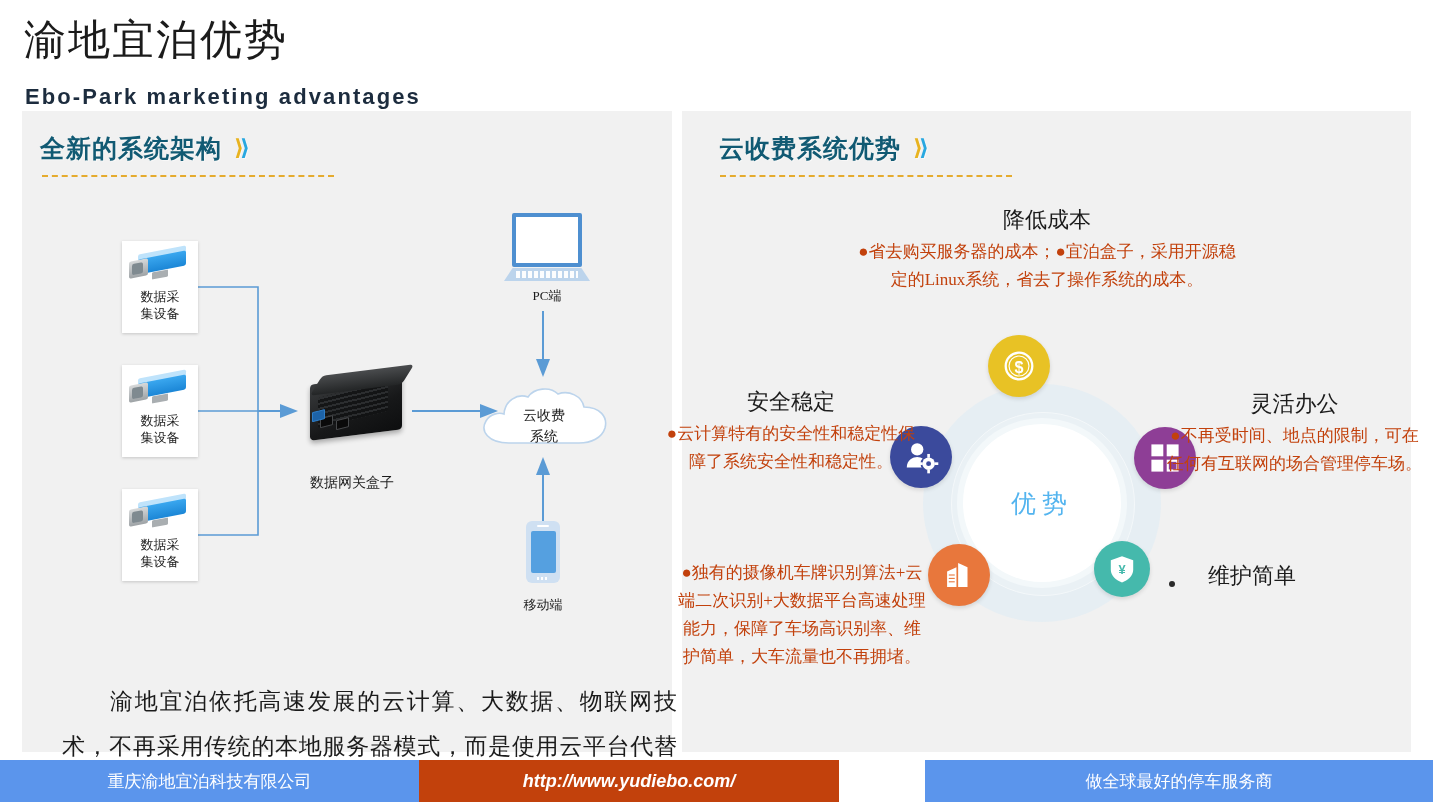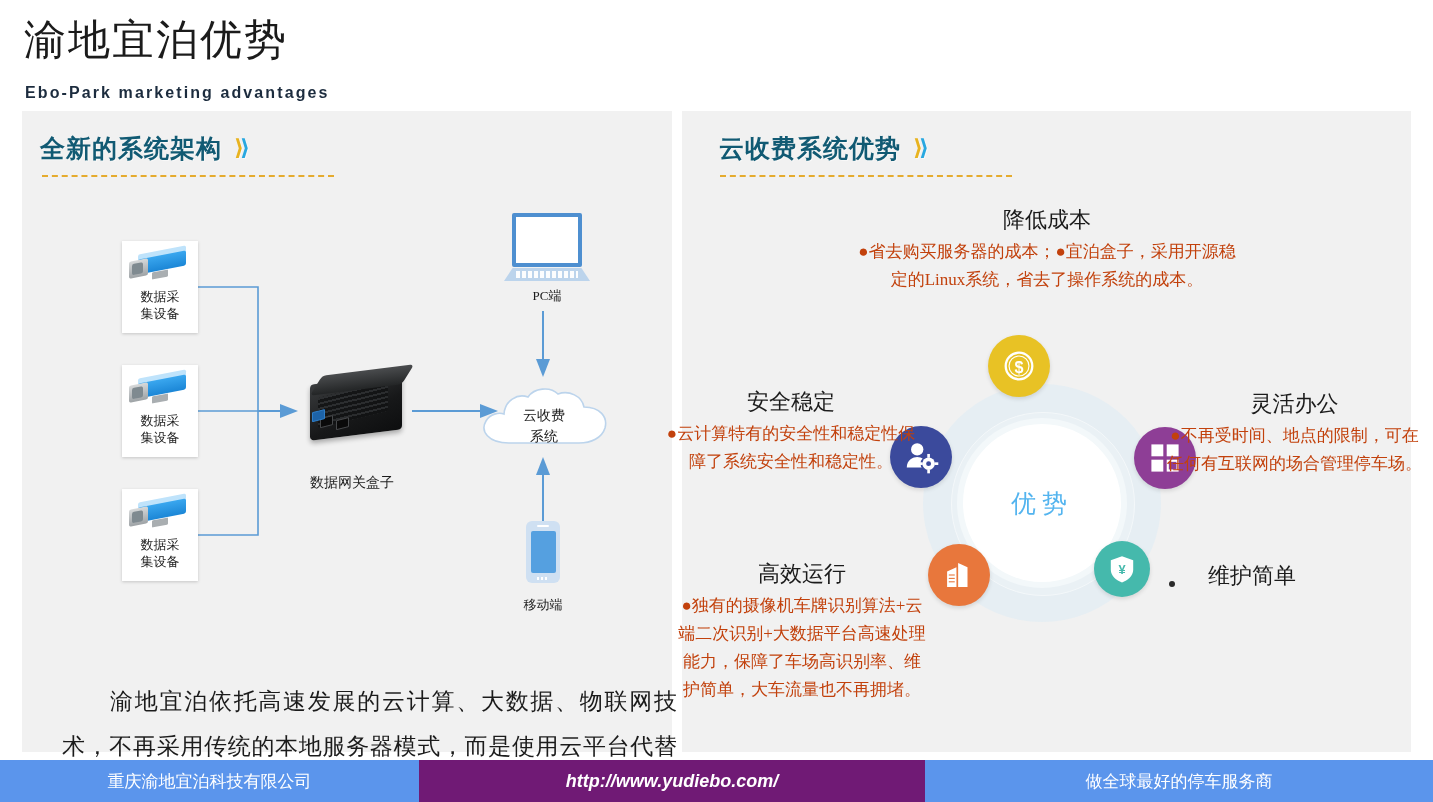--- a/index.html
+++ b/index.html
@@ -12,21 +12,21 @@
 
   
   #page-title{
     position:absolute;left:24px;top:12px;
     font-family:"Liberation Serif","DejaVu Serif",serif;
     font-size:42px;color:#1b1b1b;letter-spacing:2px;font-weight:400;
     white-space:nowrap;
   }
   #page-subtitle{
     position:absolute;left:25px;top:84px;
-    font-size:16px;font-weight:bold;color:#1c2c3e;letter-spacing:2.1px;
+    font-size:22px;font-weight:bold;color:#1c2c3e;letter-spacing:2.1px;
     white-space:nowrap;
   }
 
   
   .panel{position:absolute;background:#f1f1f1;top:111px;height:641px;}
   #panel-left{left:22px;width:650px;}
   #panel-right{left:682px;width:729px;}
   .panel-title{
     position:absolute;font-size:25px;font-weight:bold;color:#115a73;
     letter-spacing:1px;white-space:nowrap;
@@ -200,21 +200,21 @@
   }
 
   
   #footer{position:absolute;left:0;top:760px;width:1433px;height:42px;}
   .foot-seg{
     position:absolute;top:0;height:42px;
     display:flex;align-items:center;justify-content:center;
     color:#ffffff;font-size:17px;white-space:nowrap;
   }
   #foot-left{left:0;width:419px;background:#5b95ec;}
-  #foot-mid{left:419px;width:506px;background:#701a75;
+  #foot-mid{left:419px;width:420px;background:#c2410c;
     font-style:italic;font-weight:bold;font-size:18px;}
   #foot-right{left:925px;width:508px;background:#5b95ec;}
 </style>
 </head>
 <body>
 
 <div class="page">
 
   <div id="page-title">渝地宜泊优势</div>
   <div id="page-subtitle">Ebo-Park marketing advantages</div>
@@ -402,21 +402,20 @@
         <div class="adv-title">安全稳定</div>
         <div class="adv-body">●云计算特有的安全性和稳定性保障了系统安全性和稳定性。</div>
       </div>
 
       <div class="adv-block" id="adv-flex">
         <div class="adv-title">灵活办公</div>
         <div class="adv-body">●不再受时间、地点的限制，可在任何有互联网的场合管理停车场。</div>
       </div>
 
       <div class="adv-block" id="adv-fast">
-        <div class="adv-title">高效运行</div>
         <div class="adv-body">●独有的摄像机车牌识别算法+云端二次识别+大数据平台高速处理能力，保障了车场高识别率、维护简单，大车流量也不再拥堵。</div>
       </div>
 
       <div class="adv-block" id="adv-maint">
         <div class="adv-title">维护简单</div>
       </div>
 
     </div>
   </div>
 

